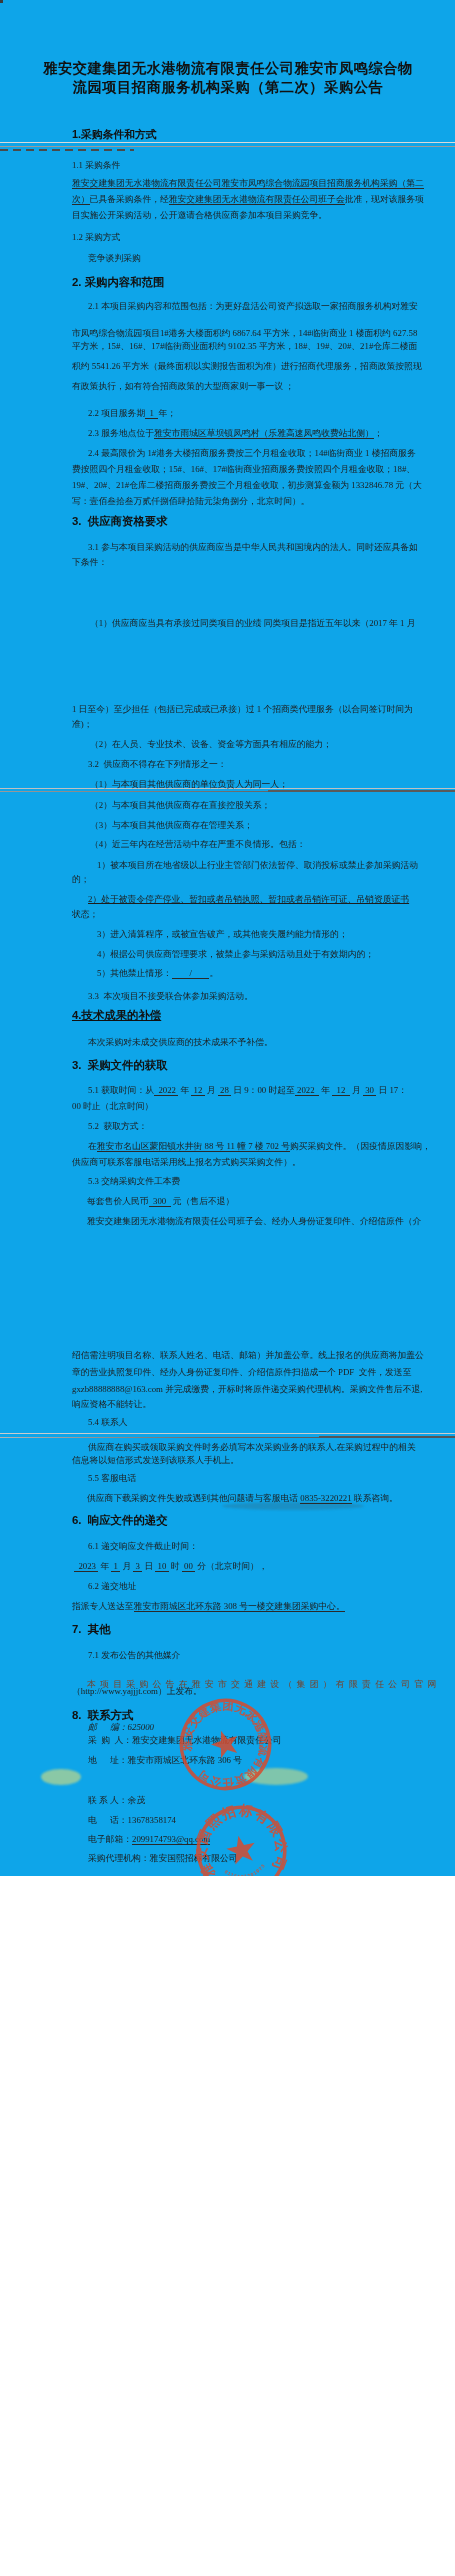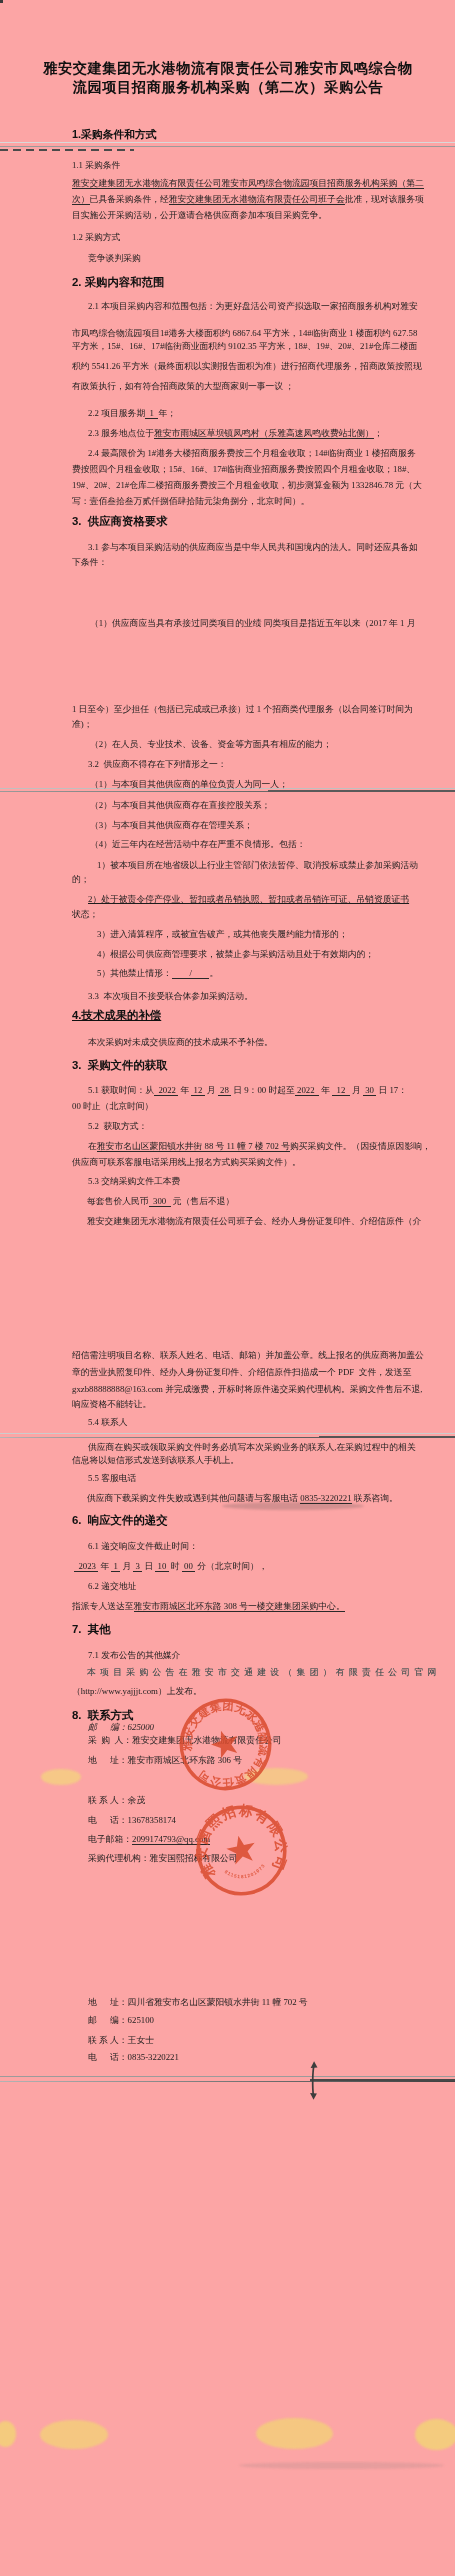--- a/index.html
+++ b/index.html
@@ -1,28 +1,28 @@
 <!DOCTYPE html>
 <html style="font-size:9px"><head>
 <meta charset="utf-8">
 <style>
   html,body { margin:0; padding:0; background:#ffffff; }
   #page {
-    position:relative; width:456px; height:2576px;
-    background:#fca5a5; overflow:hidden;
+    position:relative; width:456px; height:1876px;
+    background:#0ea5e9; overflow:hidden;
     font-family:"Liberation Serif", serif;
   }
   .ln { position:absolute; white-space:pre; font-size:8.8px; line-height:1.25; color:#1d1d1d; }
   .b { font-family:"Liberation Sans", sans-serif; font-weight:bold; }
   .title { left:0; width:100%; text-align:center; font-size:14.2px; font-weight:bold;
            font-family:"Liberation Sans", sans-serif; letter-spacing:0.6px; color:#111; }
   .hbig { font-size:11.4px; color:#111; }
   .h1size { font-size:10.8px; color:#111; }
   .u { border-bottom:0.9px solid #2a2a2a; }
-  .faded { color:#4b4b4b; letter-spacing:4.3px; text-shadow:0 0 0.6px #888; }
+  .faded { color:#4b4b4b; letter-spacing:4.3px; text-shadow:0 0 0.6px #888;margin-top:12px; }
   .scan { position:absolute; left:0; width:456px; }
   .smudge { position:absolute; border-radius:50%; filter:blur(1.1px); }
   .seal { position:absolute; opacity:0.84; }
   .seal text { font-family:"Liberation Sans", sans-serif; font-weight:bold; }
 </style>
 </head>
 <body>
 
 <div id="page">
 

